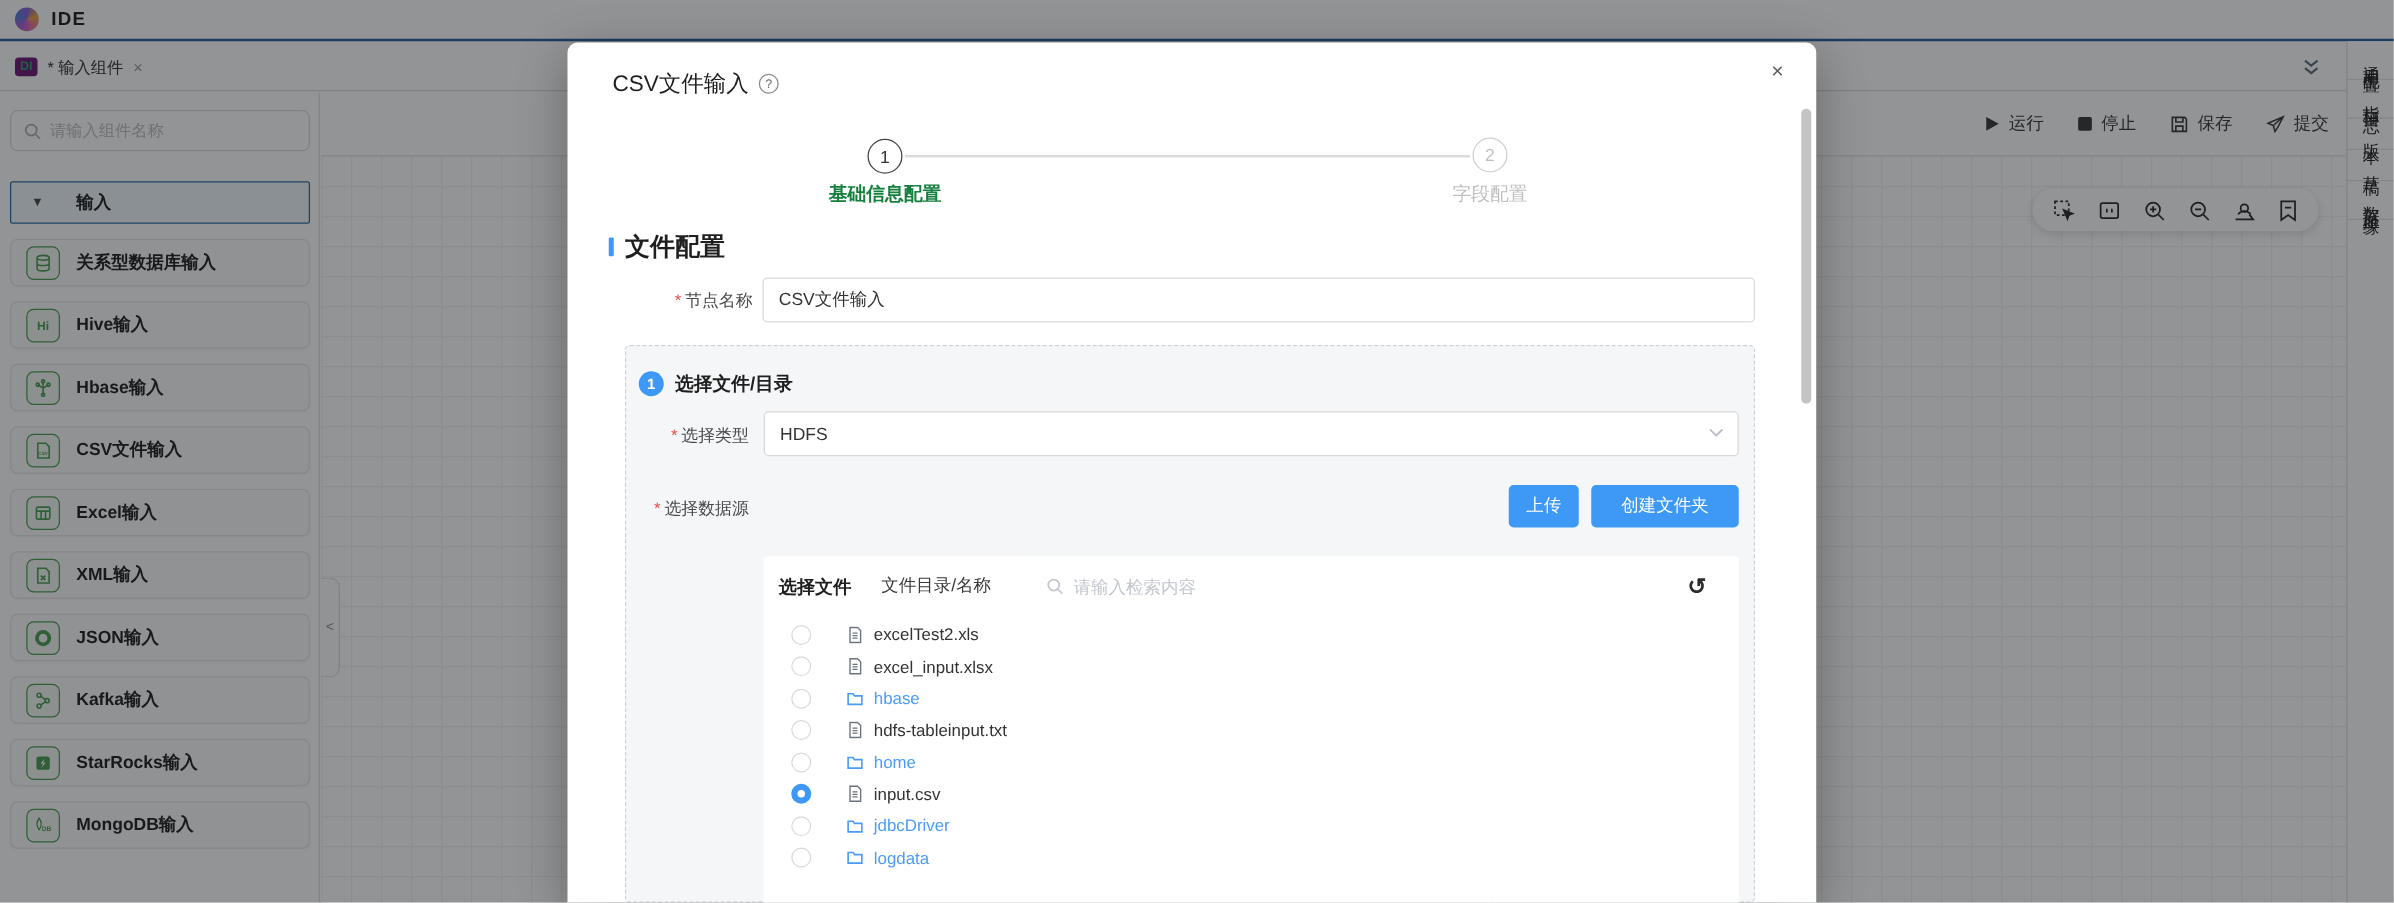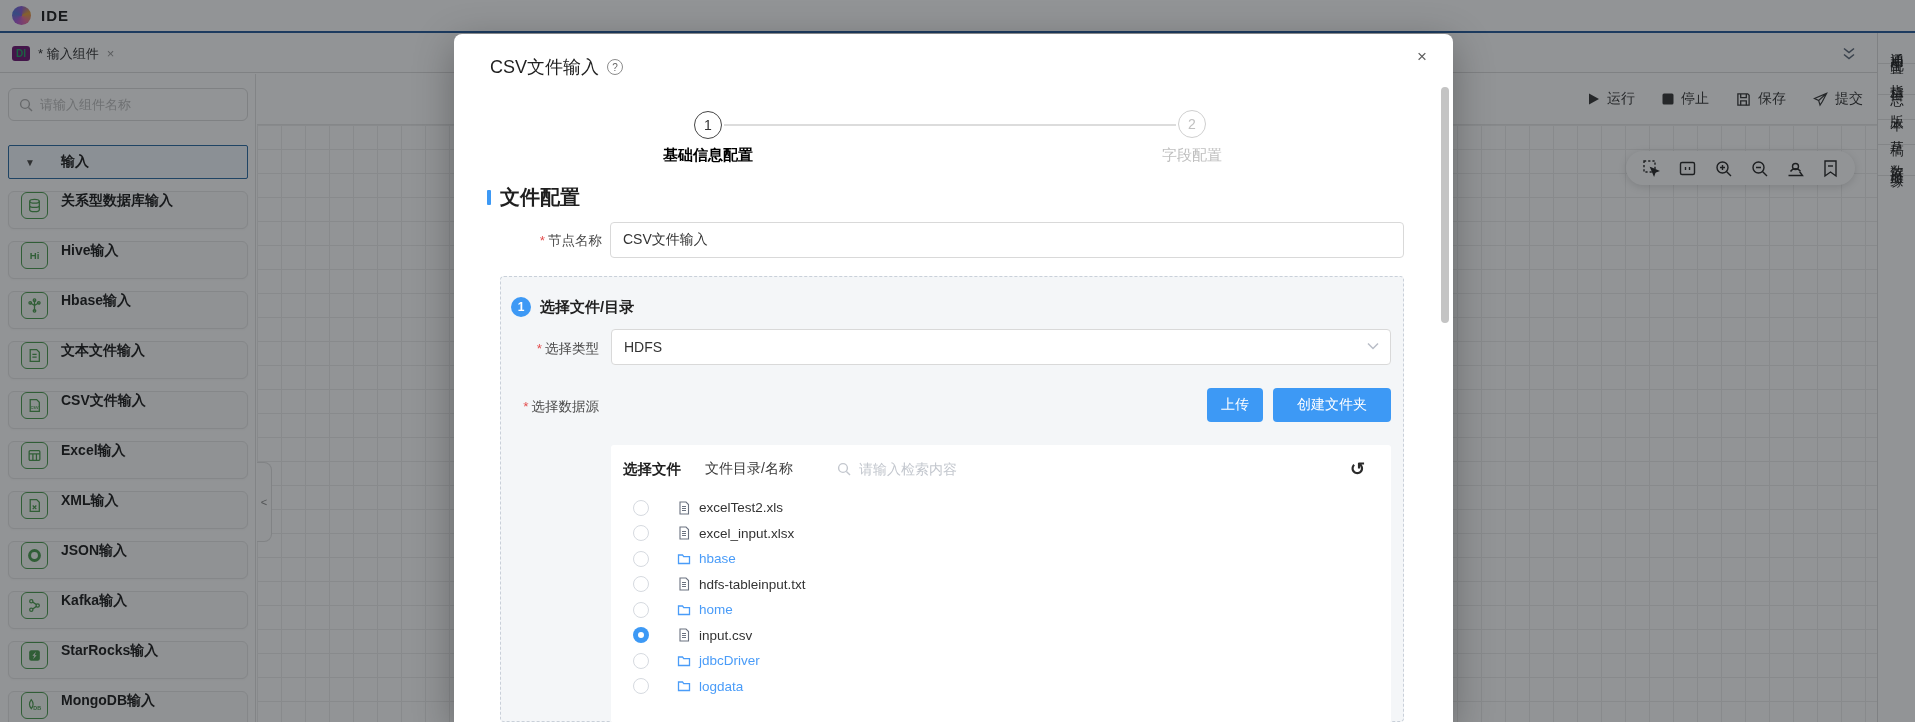--- a/index.html
+++ b/index.html
@@ -29,21 +29,21 @@
   .search-box { width:240px; height:33px; border:1px solid #dcdcdc; border-radius:6px;
                 display:flex; align-items:center; gap:7px; padding:0 10px; background:#fff; }
   .search-box input { border:none; outline:none; flex:1; font-size:13px; color:#333; font-family:inherit; background:transparent; }
   .search-box input::placeholder { color:#bfbfbf; }
   .group-header { margin-top:24px; width:240px; height:34px; border:1px solid #2e6da4; background:#f3f8fd;
                   border-radius:2px; display:flex; align-items:center; padding:0 16px; gap:26px; cursor:pointer; }
   .caret { font-size:10px; color:#4a4a4a; }
   .group-label { font-size:14px; font-weight:600; color:#222; }
   .comp-list { margin-top:12px; }
   .comp-item { width:240px; height:38px; margin-bottom:12px; background:#fbfbfb; border:1px solid #e7e7e7;
-               border-radius:6px; display:flex; padding-left:12px; gap:13px; cursor:pointer;
+               border-radius:6px; display:flex; align-items:center; padding-left:12px; gap:13px; cursor:pointer;
                box-shadow:0 1px 2px rgba(0,0,0,0.03); }
   .icon-box { width:27px; height:27px; border:1.5px solid #4e9d51; border-radius:6px; background:#f5faf5;
               display:flex; align-items:center; justify-content:center; flex:0 0 auto; }
   .comp-label { font-size:14px; font-weight:600; color:#1f1f1f; }
 
   
   .workarea { position:absolute; left:257px; top:74px; width:1620px; height:648px; z-index:1; background:#fff; }
   .canvas-toolbar { height:51px; display:flex; align-items:center; justify-content:flex-end; gap:27px;
                     padding-right:14px; background:#fff; border-bottom:1px solid #e8e8e8; }
   .tb-btn { display:flex; align-items:center; gap:7px; font-size:14px; color:#3a3a3a; cursor:pointer; }
@@ -70,21 +70,21 @@
   .m-close { position:absolute; right:26px; top:13px; font-size:17px; color:#5f5f5f; cursor:pointer; }
   .m-title-row { position:absolute; left:36px; top:21px; display:flex; align-items:center; gap:8px; }
   .m-title { font-size:18px; font-weight:500; color:#1f1f1f; }
   .help-icon { width:16px; height:16px; border:1px solid #8c8c8c; border-radius:50%; font-size:10px; color:#666;
                display:flex; align-items:center; justify-content:center; cursor:pointer; }
   .step-circle { position:absolute; width:28px; height:28px; border-radius:50%; border:1.5px solid #454545;
                  display:flex; align-items:center; justify-content:center; font-size:14px; color:#333; background:#fff; cursor:pointer; }
   .step-circle.inactive { border-color:#cfcfcf; color:#c0c0c0; }
   .step-line { position:absolute; height:2px; background:#dcdcdc; }
   .step-label { position:absolute; width:220px; text-align:center; font-size:15px; }
-  .step-label.active { font-weight:700; color:#000000; }
+  .step-label.active { font-weight:700; color:#15803d; }
   .step-label.inactive { color:#bfbfbf;text-align:center; }
   .section-row { position:absolute; left:33px; top:150px; display:flex; align-items:center; gap:9px; }
   .section-bar { width:4px; height:15px; background:#3d99f5; border-radius:1px; }
   .section-title { font-size:20px; font-weight:700; color:#1f1f1f; }
   .req { color:#e34d4d; margin-right:3px; }
   .f-label { position:absolute; font-size:13.5px; color:#4a4a4a; text-align:right; }
   .text-input { position:absolute; height:36px; border:1px solid #d9d9d9; border-radius:4px; padding:0 12px;
                 font-size:14px; color:#333; font-family:inherit; outline:none; background:#fff; }
   .gray-panel { position:absolute; left:46px; top:242px; width:904px; height:446px; background:#f4f6f8;
                 border:1px dashed #c9d0d9; border-radius:4px; }
@@ -179,29 +179,20 @@
             <circle cx="11" cy="4.5" r="1.2"></circle>
             <circle cx="7" cy="12" r="1.2"></circle>
           </svg>
         </span>
       <span class="comp-label">Hbase输入</span>
     </div>
     <div class="comp-item">
       <span class="icon-box">
           <svg width="15" height="15" viewBox="0 0 14 14" fill="none" stroke="#4e9d51" stroke-width="1.2">
             <path d="M3 1.5h6l2.5 2.5v8.5H3z"></path>
-            <path d="M5 6h4M5 8.5h4"></path>
-          </svg>
-        </span>
-      <span class="comp-label">文本文件输入</span>
-    </div>
-    <div class="comp-item">
-      <span class="icon-box">
-          <svg width="15" height="15" viewBox="0 0 14 14" fill="none" stroke="#4e9d51" stroke-width="1.2">
-            <path d="M3 1.5h6l2.5 2.5v8.5H3z"></path>
             <text x="7" y="10" font-size="3.6" font-weight="bold" fill="#4e9d51" stroke="none" text-anchor="middle">CSV</text>
           </svg>
         </span>
       <span class="comp-label">CSV文件输入</span>
     </div>
     <div class="comp-item">
       <span class="icon-box">
           <svg width="15" height="15" viewBox="0 0 14 14" fill="none" stroke="#4e9d51" stroke-width="1.2">
             <rect x="2" y="2.5" width="10" height="9" rx="1"></rect>
             <path d="M2 5.5h10M5.5 5.5v6M8.8 5.5v6"></path>

